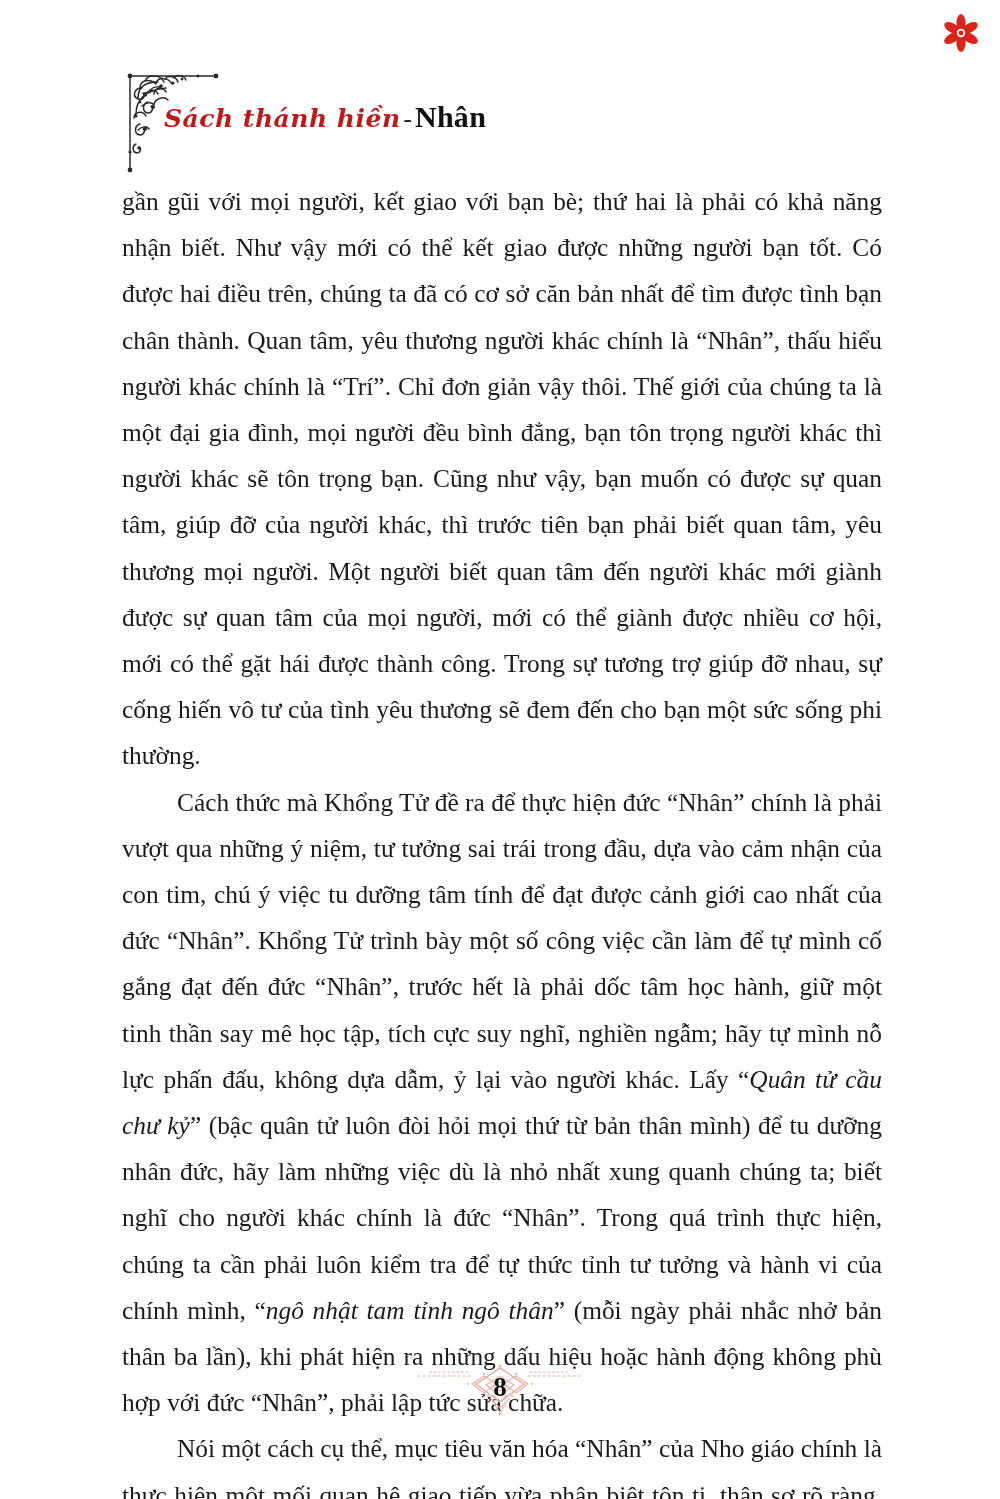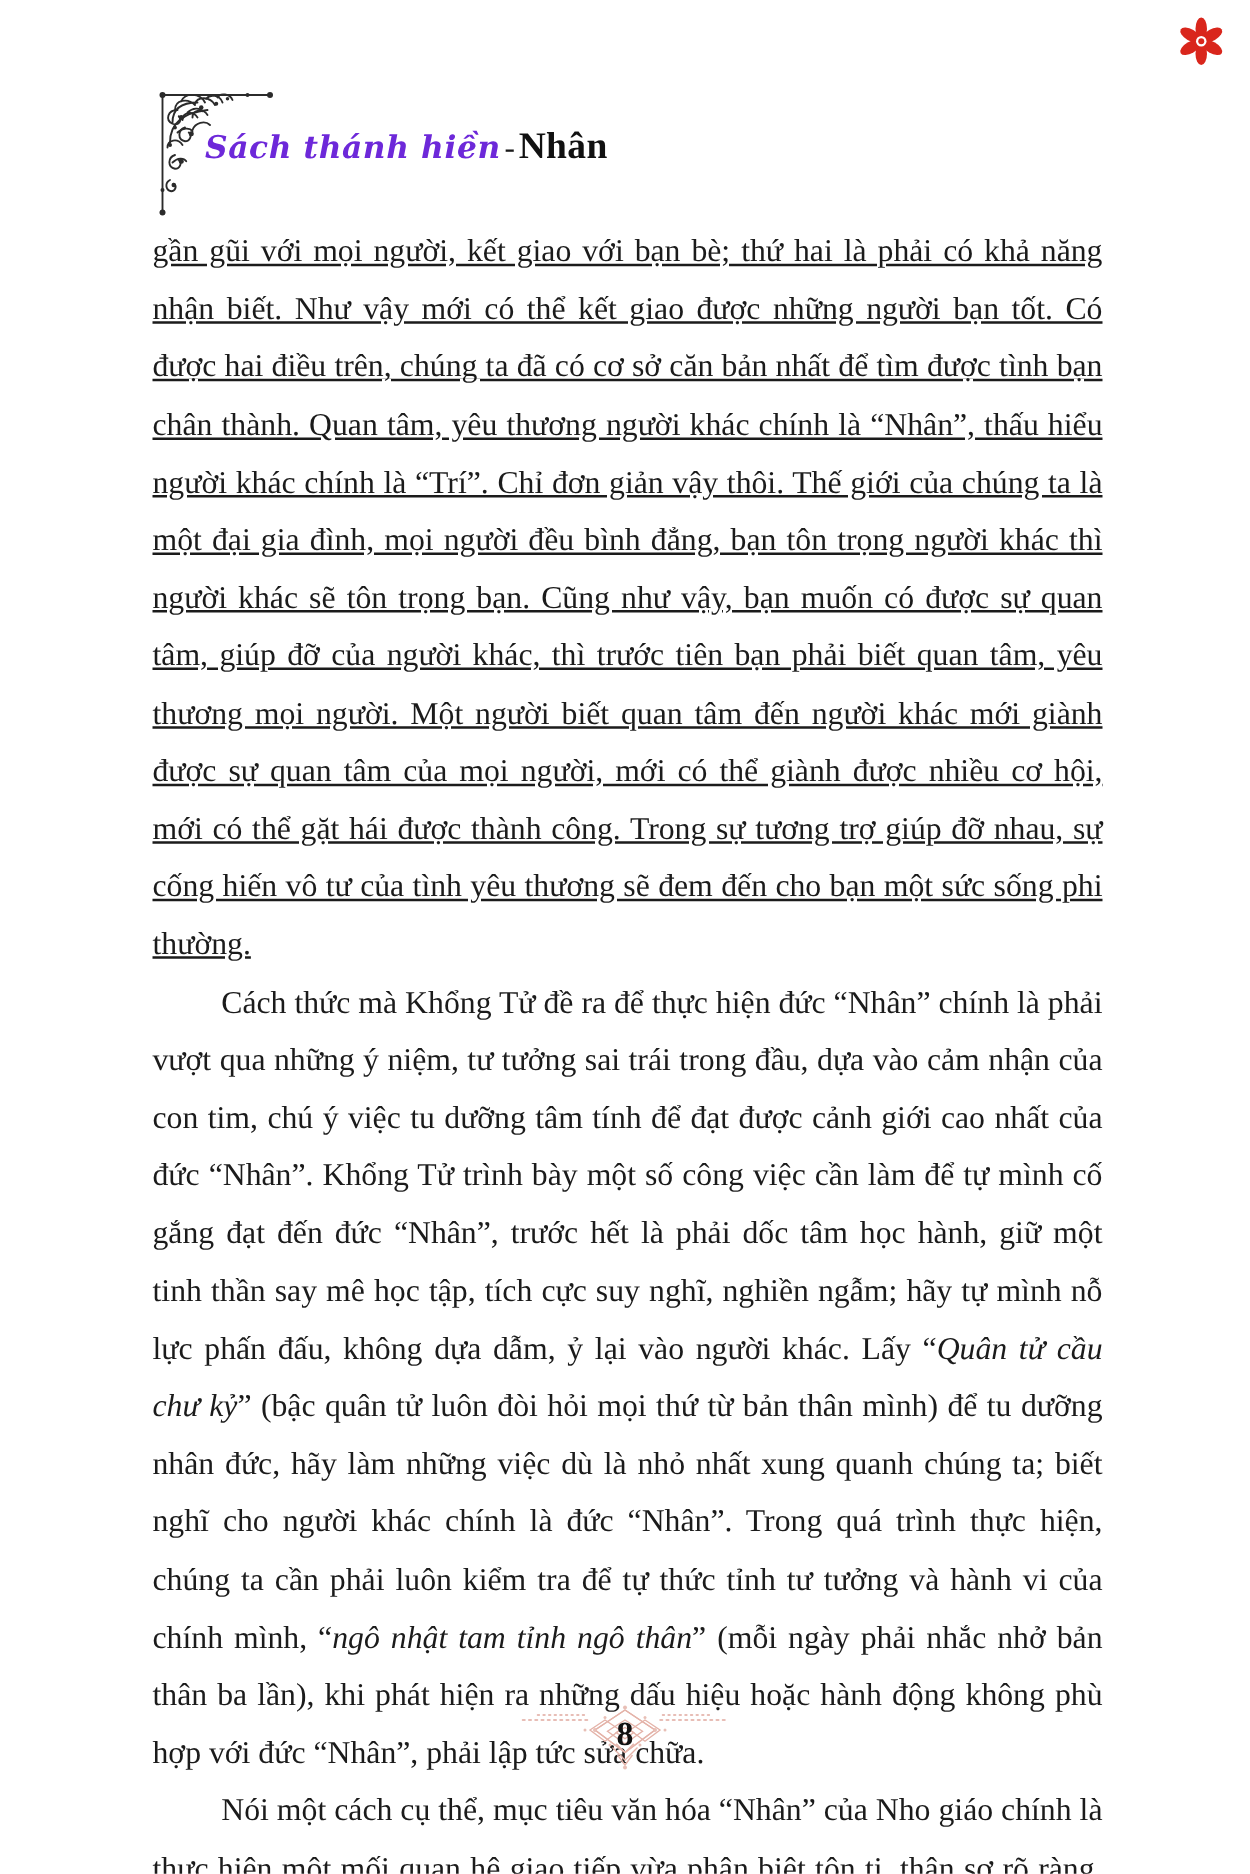--- a/index.html
+++ b/index.html
@@ -55,21 +55,21 @@
     top: 44px;
     white-space: nowrap;
     line-height: 1;
   }
   .title-script {
     font-family: "DejaVu Serif", "Liberation Serif", serif;
     font-style: italic;
     font-weight: 700;
     font-size: 25px;
     letter-spacing: 0.5px;
-    color: #6d28d9;
+    color: #b91c1c;
   }
   .title-dash {
     font-family: "Liberation Serif", serif;
     font-size: 25px;
     color: #1a1a1a;
     padding: 0 3px;
   }
   .title-bold {
     font-family: Liberation Serif, serif;
     font-weight: 700;
@@ -90,21 +90,20 @@
     text-align: justify;
     text-justify: inter-word;
   }
   .body-text p {
     margin: 0;
     text-indent: 55px;
     hyphens: none;
   }
   .body-text p.cont {
     text-indent: 0;
-    text-decoration: underline;
   }
   .body-text p:last-child {
     text-align: justify;
   }
   em {
     font-style: italic;
   }
 
   
   .footer {

